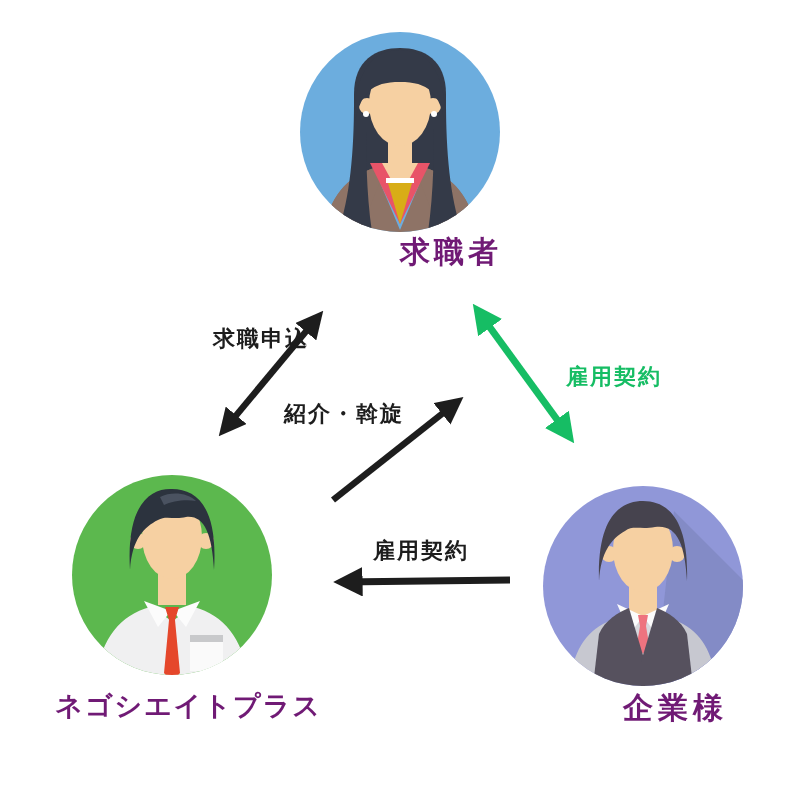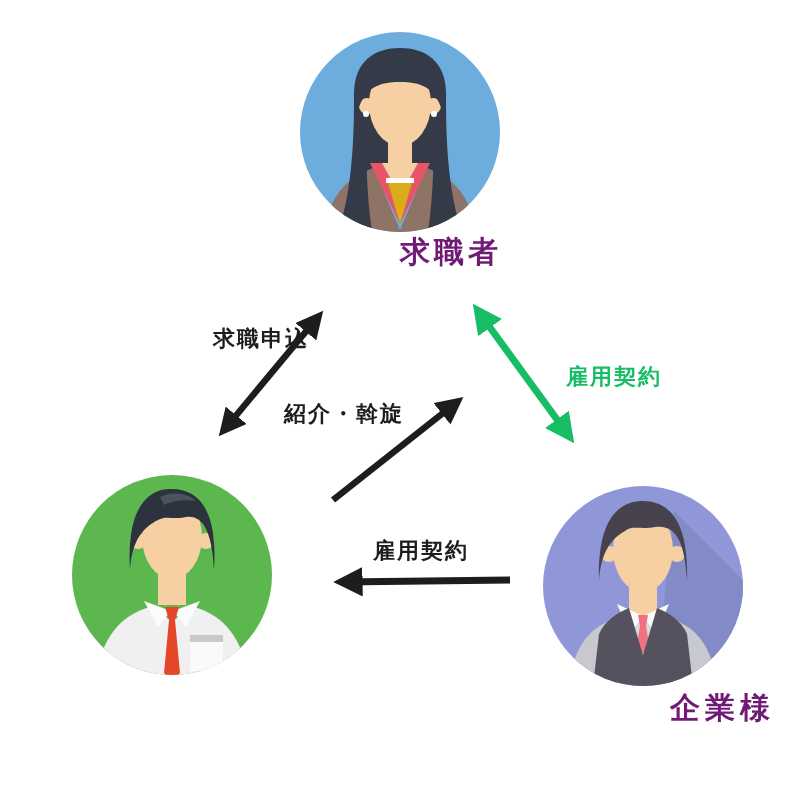--- a/index.html
+++ b/index.html
@@ -111,20 +111,21 @@
         <circle cx="66" cy="66" r="8" fill="#f6d0a2"></circle>
         <circle cx="134" cy="66" r="8" fill="#f6d0a2"></circle>
 
         <ellipse cx="100" cy="62" rx="30" ry="42" fill="#f6d0a2"></ellipse>
 
         <path d="M58,95 C54,30 78,13 100,14 C126,14 146,34 142,95 C140,58 132,40 114,42 C102,45 94,40 86,45 C72,52 60,64 58,95 Z" fill="#2c333e"></path>
         <path d="M88,22 C100,16 116,18 124,26 C114,24 100,26 92,30 Z" fill="#4a5260"></path>
       </g>
     </svg>
   </div>
+  <div class="node-label" style="left:22px;top:688px;width:300px;font-size:27px;letter-spacing:2px;">ネゴシエイトプラス</div>
 
   <div class="node" style="left:543px;top:486px;">
     <svg viewBox="0 0 200 200" width="200" height="200">
       <defs>
           <clipPath id="cp">
             <circle cx="100" cy="100" r="100"></circle>
           </clipPath>
         </defs>
       <circle cx="100" cy="100" r="100" fill="#9097d8"></circle>
       <g clip-path="url(#cp)">
@@ -146,15 +147,15 @@
 
         <circle cx="66" cy="68" r="8" fill="#f6d0a2"></circle>
         <circle cx="134" cy="68" r="8" fill="#f6d0a2"></circle>
 
         <ellipse cx="100" cy="64" rx="30" ry="42" fill="#f6d0a2"></ellipse>
 
         <path d="M56,95 C54,30 78,15 100,15 C126,15 146,35 144,95 C142,58 134,38 112,41 C98,44 90,39 82,45 C68,53 58,66 56,95 Z" fill="#46434e"></path>
       </g>
     </svg>
   </div>
-  <div class="node-label" style="left:575px;top:688px;width:200px;letter-spacing:5px;">企業様</div>
+  <div class="node-label" style="left:528px;top:688px;width:200px;letter-spacing:5px;">企業様</div>
 
 </div>
 
 </body></html>

